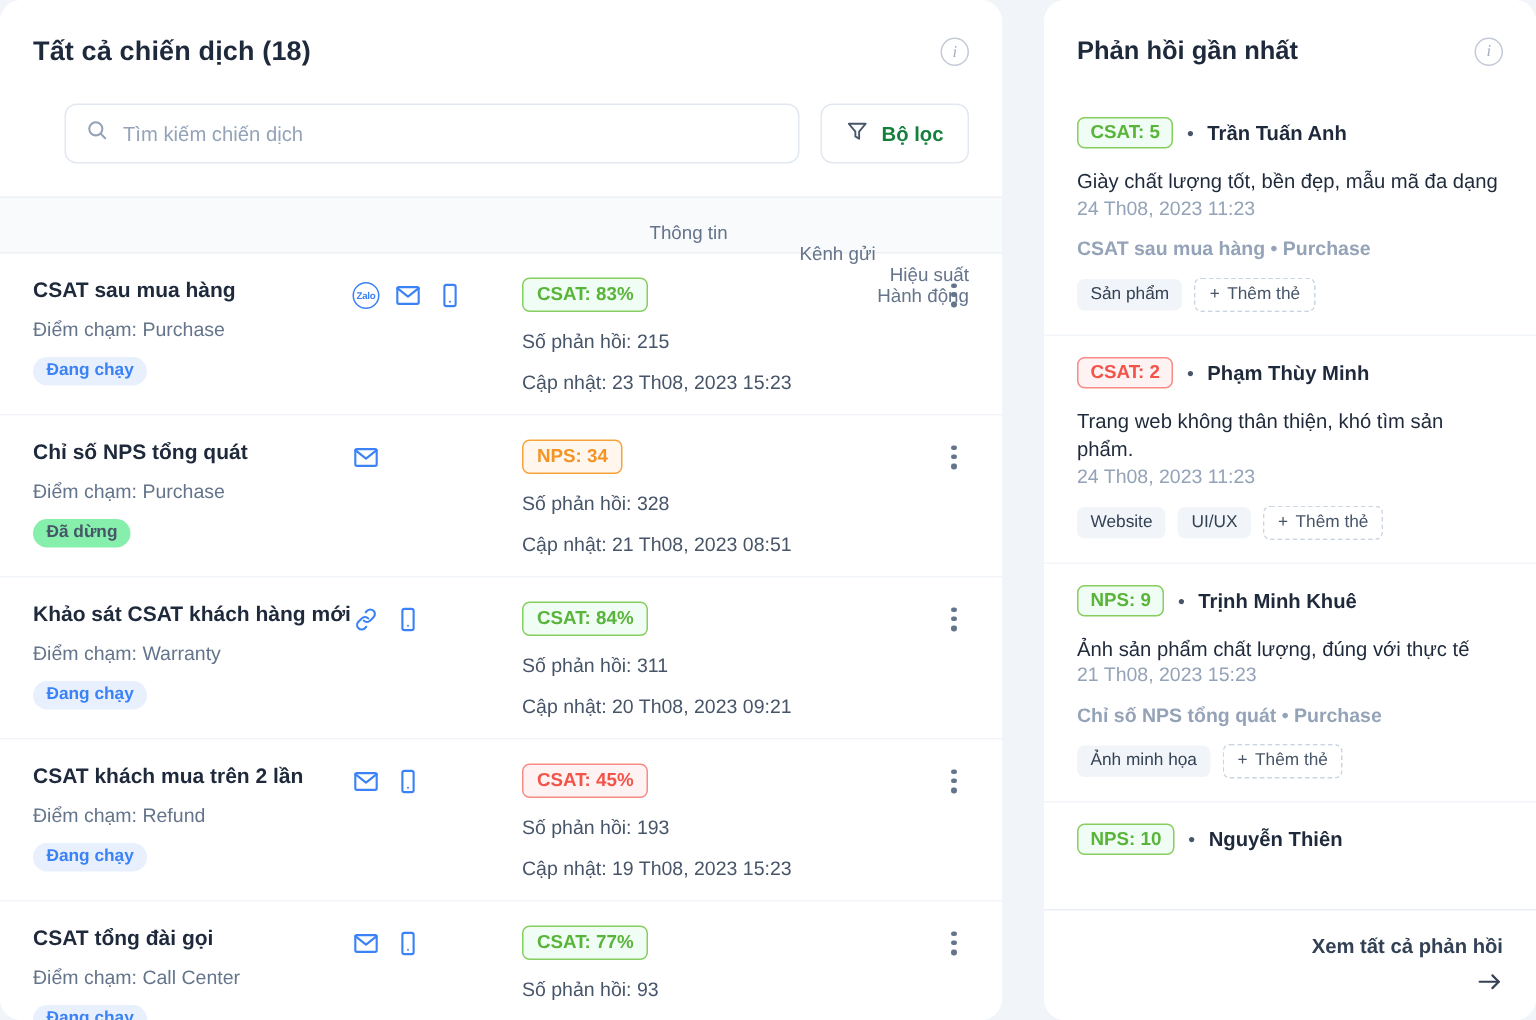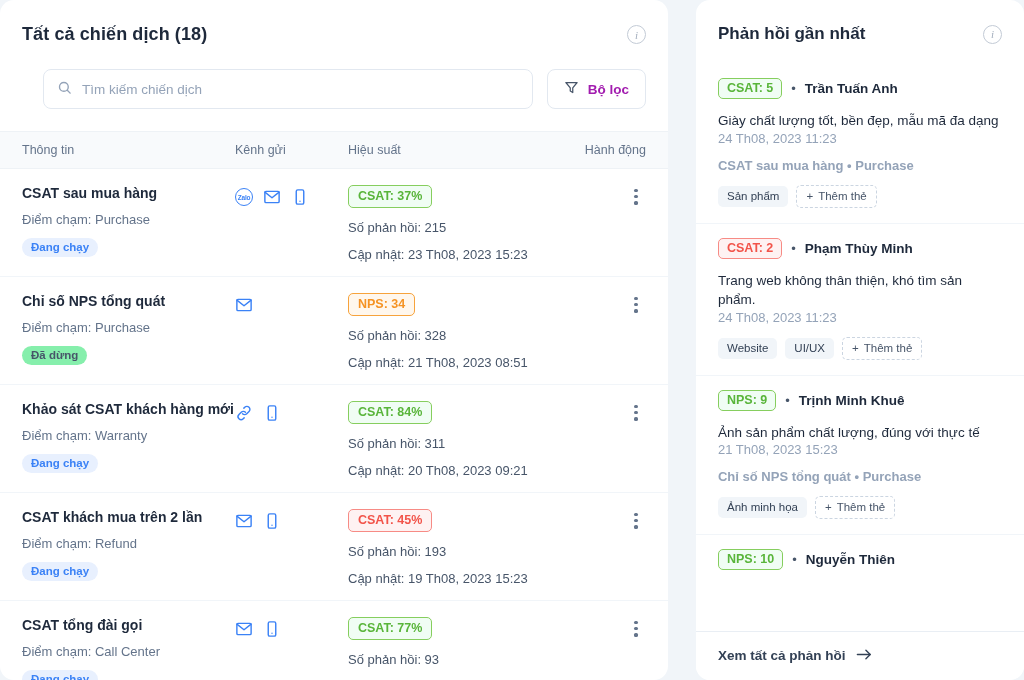--- a/index.html
+++ b/index.html
@@ -40,33 +40,33 @@
     border: none; outline: none; flex: 1;
     font-size: 13.5px; color: #334155;
     font-family: "Liberation Sans", sans-serif; background: transparent;
   }
   .search-box input::placeholder { color: #94a3b8; }
   .filter-btn {
     height: 40px; padding: 0 16px;
     border: 1px solid #e2e8f0; border-radius: 8px;
     background: #fff; cursor: pointer;
     display: flex; align-items: center; gap: 9px;
-    font-size: 13.5px; font-weight: bold; color: #a21caf;
+    font-size: 13.5px; font-weight: bold; color: #15803d;
     font-family: "Liberation Sans", sans-serif;
   }
 
   
   .thead {
     margin-top: 22px;
     background: #f8fafc;
     border-top: 1px solid #eef2f6;
     border-bottom: 1px solid #eef2f6;
-    display: flex; align-items: center;
+    display: flex; align-items: flex-end;
     height: 38px; padding: 16px 22px;
-    font-size: 12.5px; color: #64748b;
+    font-size: 12.5px; color: #64748b; flex-direction: column;
   }
   .col-info { width: 213px; }
   .col-chan { width: 113px; }
   .col-perf { flex: 1; }
   .col-act  { width: 66px; text-align: right; }
 
   .tbody { flex: 1; overflow: hidden; }
   .row {
     display: flex; padding: 16px 22px 14px 22px;
     border-bottom: 1px solid #f1f5f9;
@@ -133,22 +133,22 @@
   .tag-add {
     padding: 4px 9px 5px 9px; border-radius: 5px;
     border: 1px dashed #cbd5e1; color: #475569; font-size: 11.5px;
     background: #fff; cursor: pointer; display: flex; align-items: center; gap: 5px;
   }
   .rp-foot {
     border-top: 1px solid #e9eef4; padding: 16px 22px;
     background: #fff;
   }
   .see-all {
-    display: flex; align-items: flex-start; gap: 10px;
-    font-size: 13.5px; font-weight: bold; color: #334155; cursor: pointer;
+    display: flex; align-items: flex-end; gap: 10px;
+    font-size: 13.5px; font-weight: bold; color: #334155; cursor: pointer; flex-direction: column;
   }
 </style>
 </head>
 <body>
 
 <div class="page">
 
   <section class="left-panel">
     <div class="lp-head">
       <div class="lp-title-row">
@@ -197,21 +197,21 @@
                 <rect x="2.5" y="4.5" width="19" height="15" rx="1.5"></rect>
                 <polyline points="2.5,5.5 12,13 21.5,5.5"></polyline>
               </svg>
               <svg width="18" height="18" viewBox="0 0 24 24" fill="none" stroke="#3b82f6" stroke-width="1.9" stroke-linecap="round" stroke-linejoin="round">
                 <rect x="7" y="2.5" width="10" height="19" rx="2"></rect>
                 <circle cx="12" cy="17.6" r="0.9" fill="#3b82f6" stroke="none"></circle>
               </svg>
             </div>
           </div>
           <div class="col-perf">
-            <div><span class="metric-pill mt-green">CSAT: 37%</span></div>
+            <div><span class="metric-pill mt-green">CSAT: 83%</span></div>
             <div class="r-sub">Số phản hồi: 215</div>
             <div class="r-sub">Cập nhật: 23 Th08, 2023 15:23</div>
           </div>
           <div class="col-act">
             <div class="kebab">
               <i></i>
               <i></i>
               <i></i>
             </div>
           </div>

